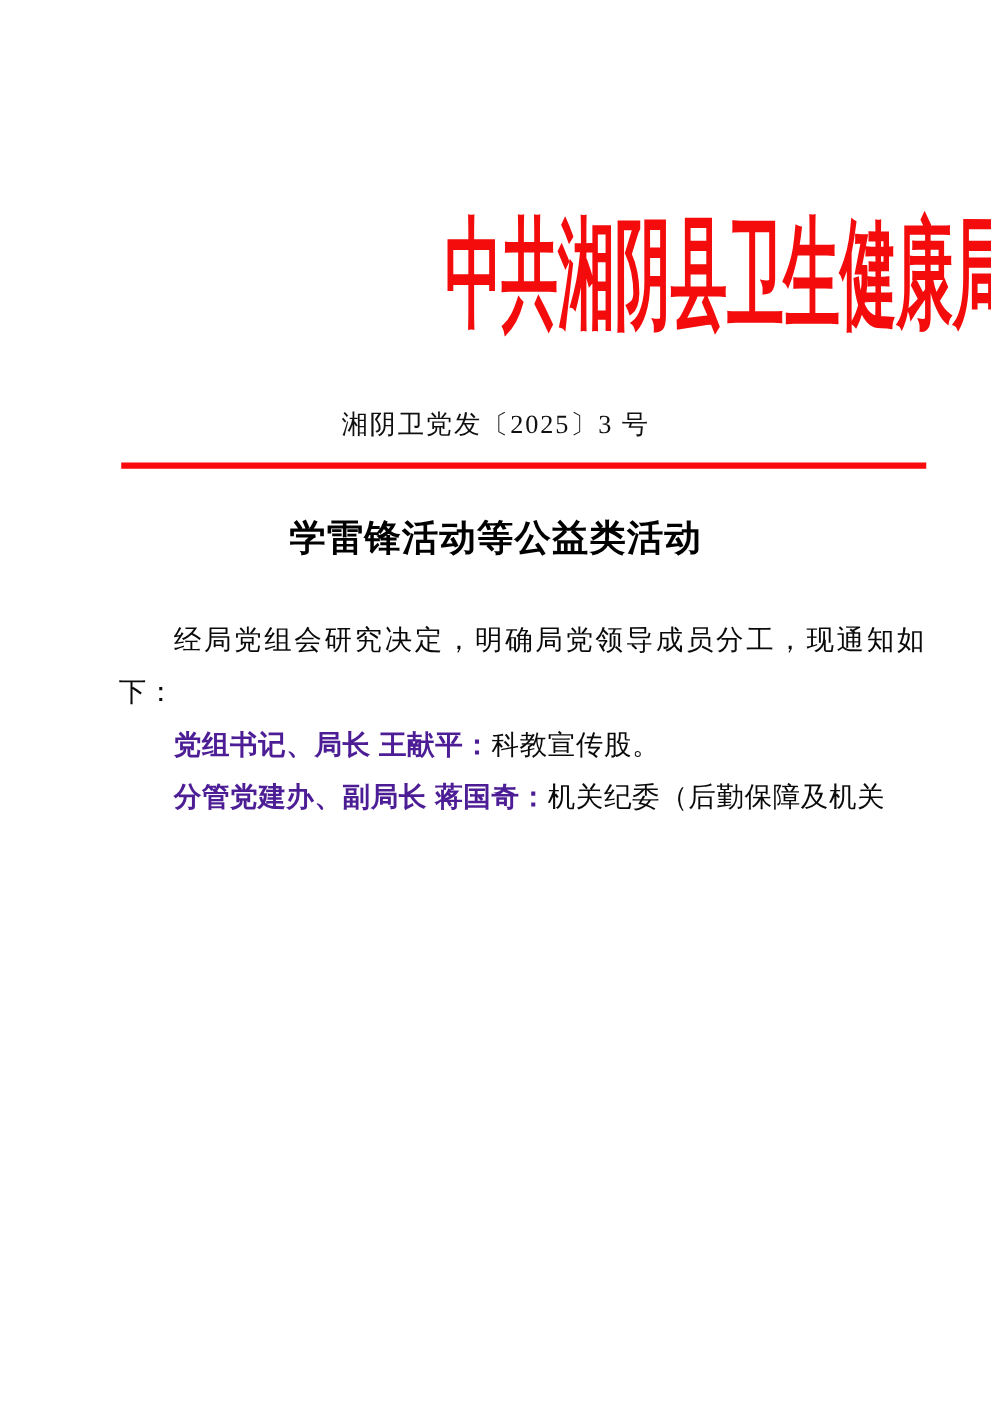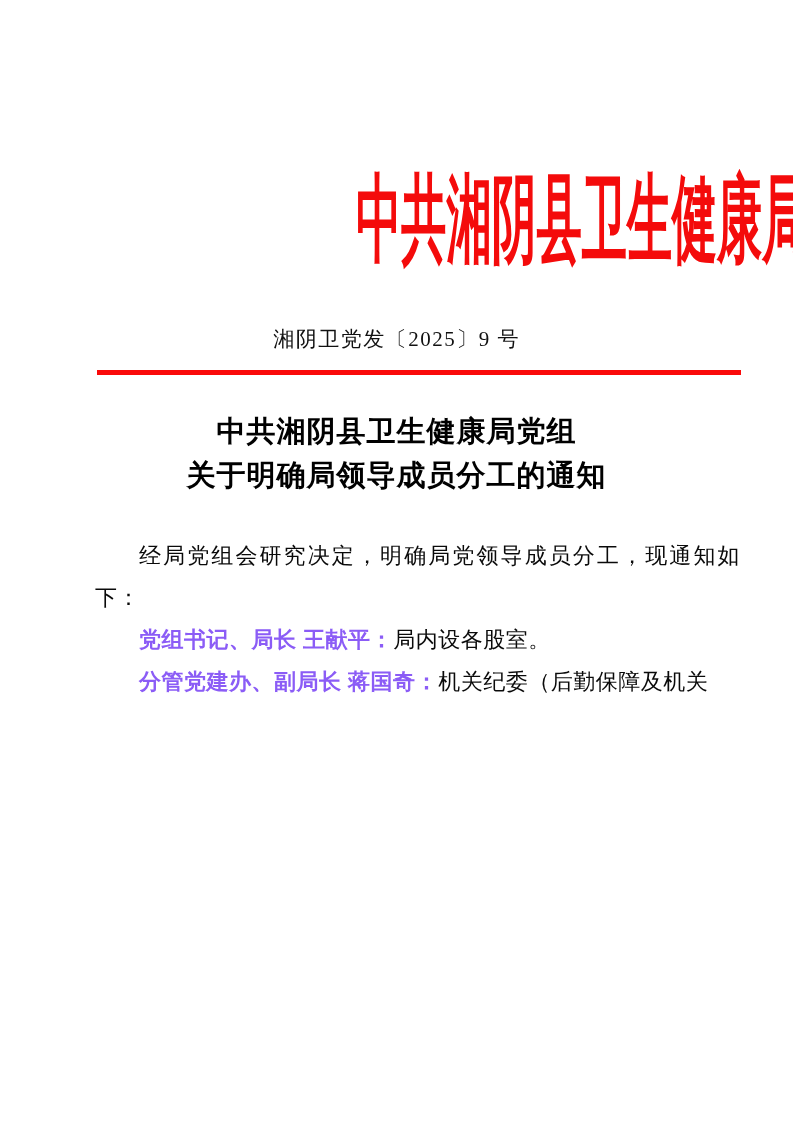--- a/index.html
+++ b/index.html
@@ -77,48 +77,47 @@
   }
   .docbody p {
     margin: 0;
     padding: 0;
     text-align: justify;
   }
   .indent { text-indent: 2em; }
   .lead {
     font-family: "Liberation Sans", sans-serif;
     font-weight: 700;
-    color: #8b5cf6;
+    color: #4c1d95;
   }
 </style>
 </head>
 <body>
 
 <div class="page">
 
   <div class="banner">
     <span class="banner-text">中共湘阴县卫生健康局党组文件</span>
   </div>
 
-  <div class="docnum">湘阴卫党发〔2025〕9 号</div>
+  <div class="docnum">湘阴卫党发〔2025〕3 号</div>
 
   <div class="redline"></div>
 
   <h1 class="title">
-    <span class="tline">中共湘阴县卫生健康局党组</span>
-    <span class="tline">关于明确局领导成员分工的通知</span>
+    <span class="tline">学雷锋活动等公益类活动</span>
   </h1>
 
   <div class="docbody">
 
 
     <p class="indent">经局党组会研究决定，明确局党领导成员分工，现通知如下：</p>
 
     <p class="indent">
-      <b class="lead">党组书记、局长 王献平：</b><span>局内设各股室。</span>
+      <b class="lead">党组书记、局长 王献平：</b><span>科教宣传股。</span>
     </p>
 
 
     <p class="indent">
       <b class="lead">分管党建办、副局长 蒋国奇：</b><span>机关纪委（后勤保障及机关</span>
     </p>
 
   </div>
 </div>
 

